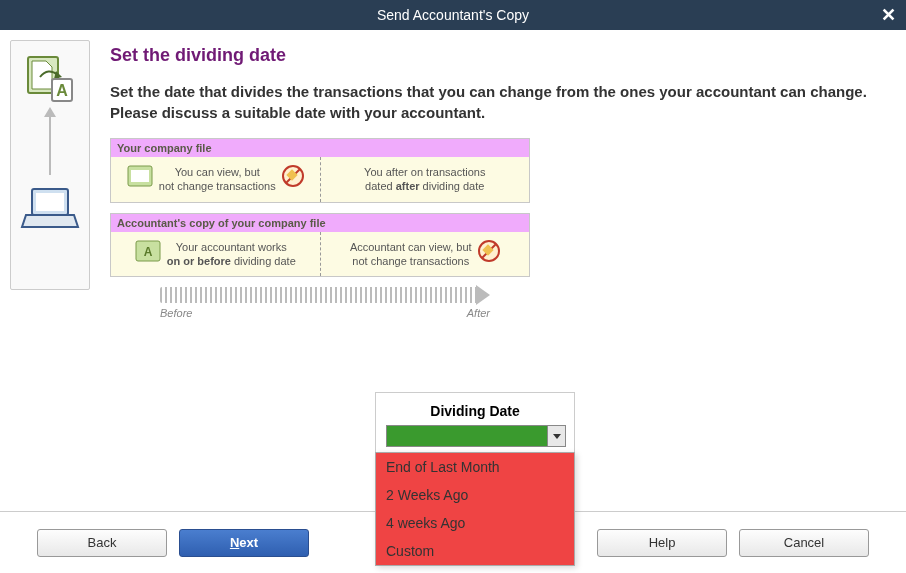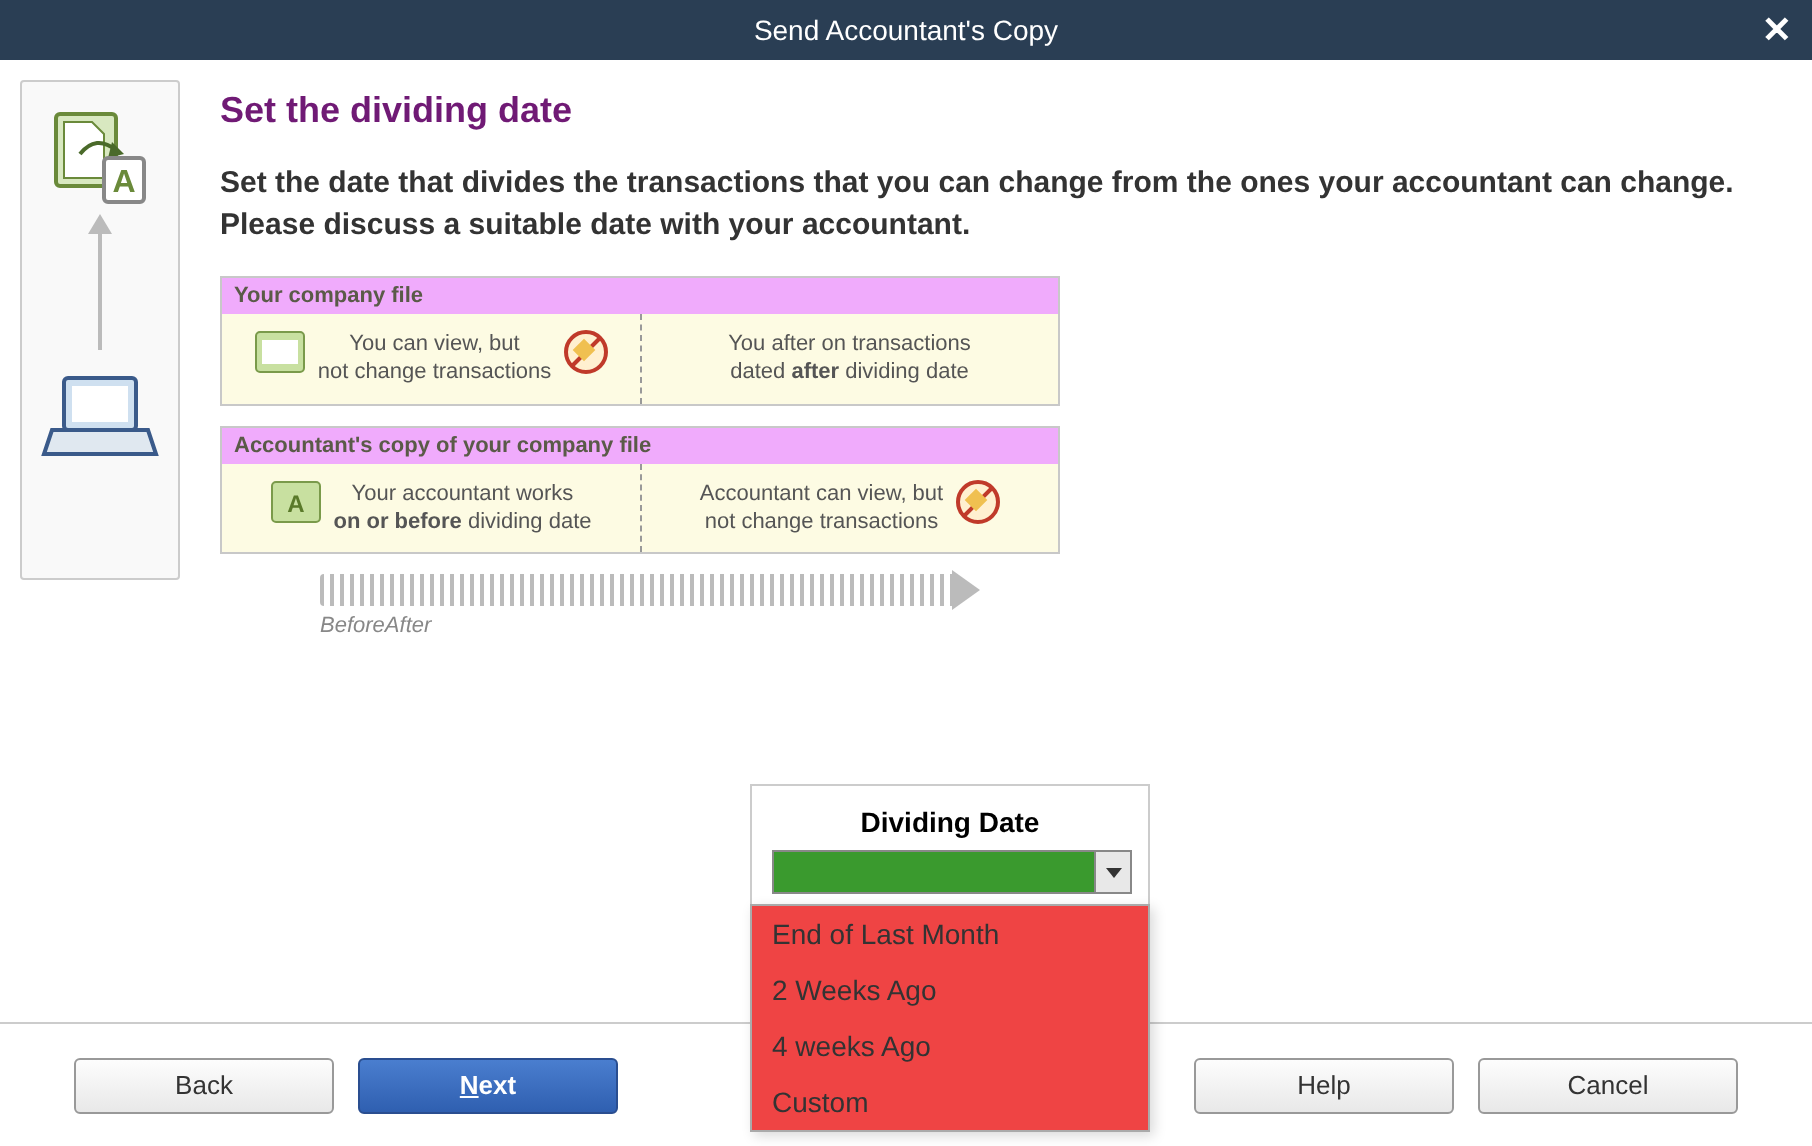--- a/index.html
+++ b/index.html
@@ -137,20 +137,21 @@
   }
   .timeline-arrow {
     width: 0; height: 0;
     border-top: 10px solid transparent;
     border-bottom: 10px solid transparent;
     border-left: 14px solid #bbb;
     margin-left: -2px;
   }
   .timeline-labels {
     display: flex;
+    justify-content: space-between;
     font-size: 11px;
     font-style: italic;
     color: #888;
     padding: 2px 40px 0 50px;
   }
   .dividing-date-panel {
     position: absolute;
     left: 375px;
     top: 362px;
     width: 200px;

